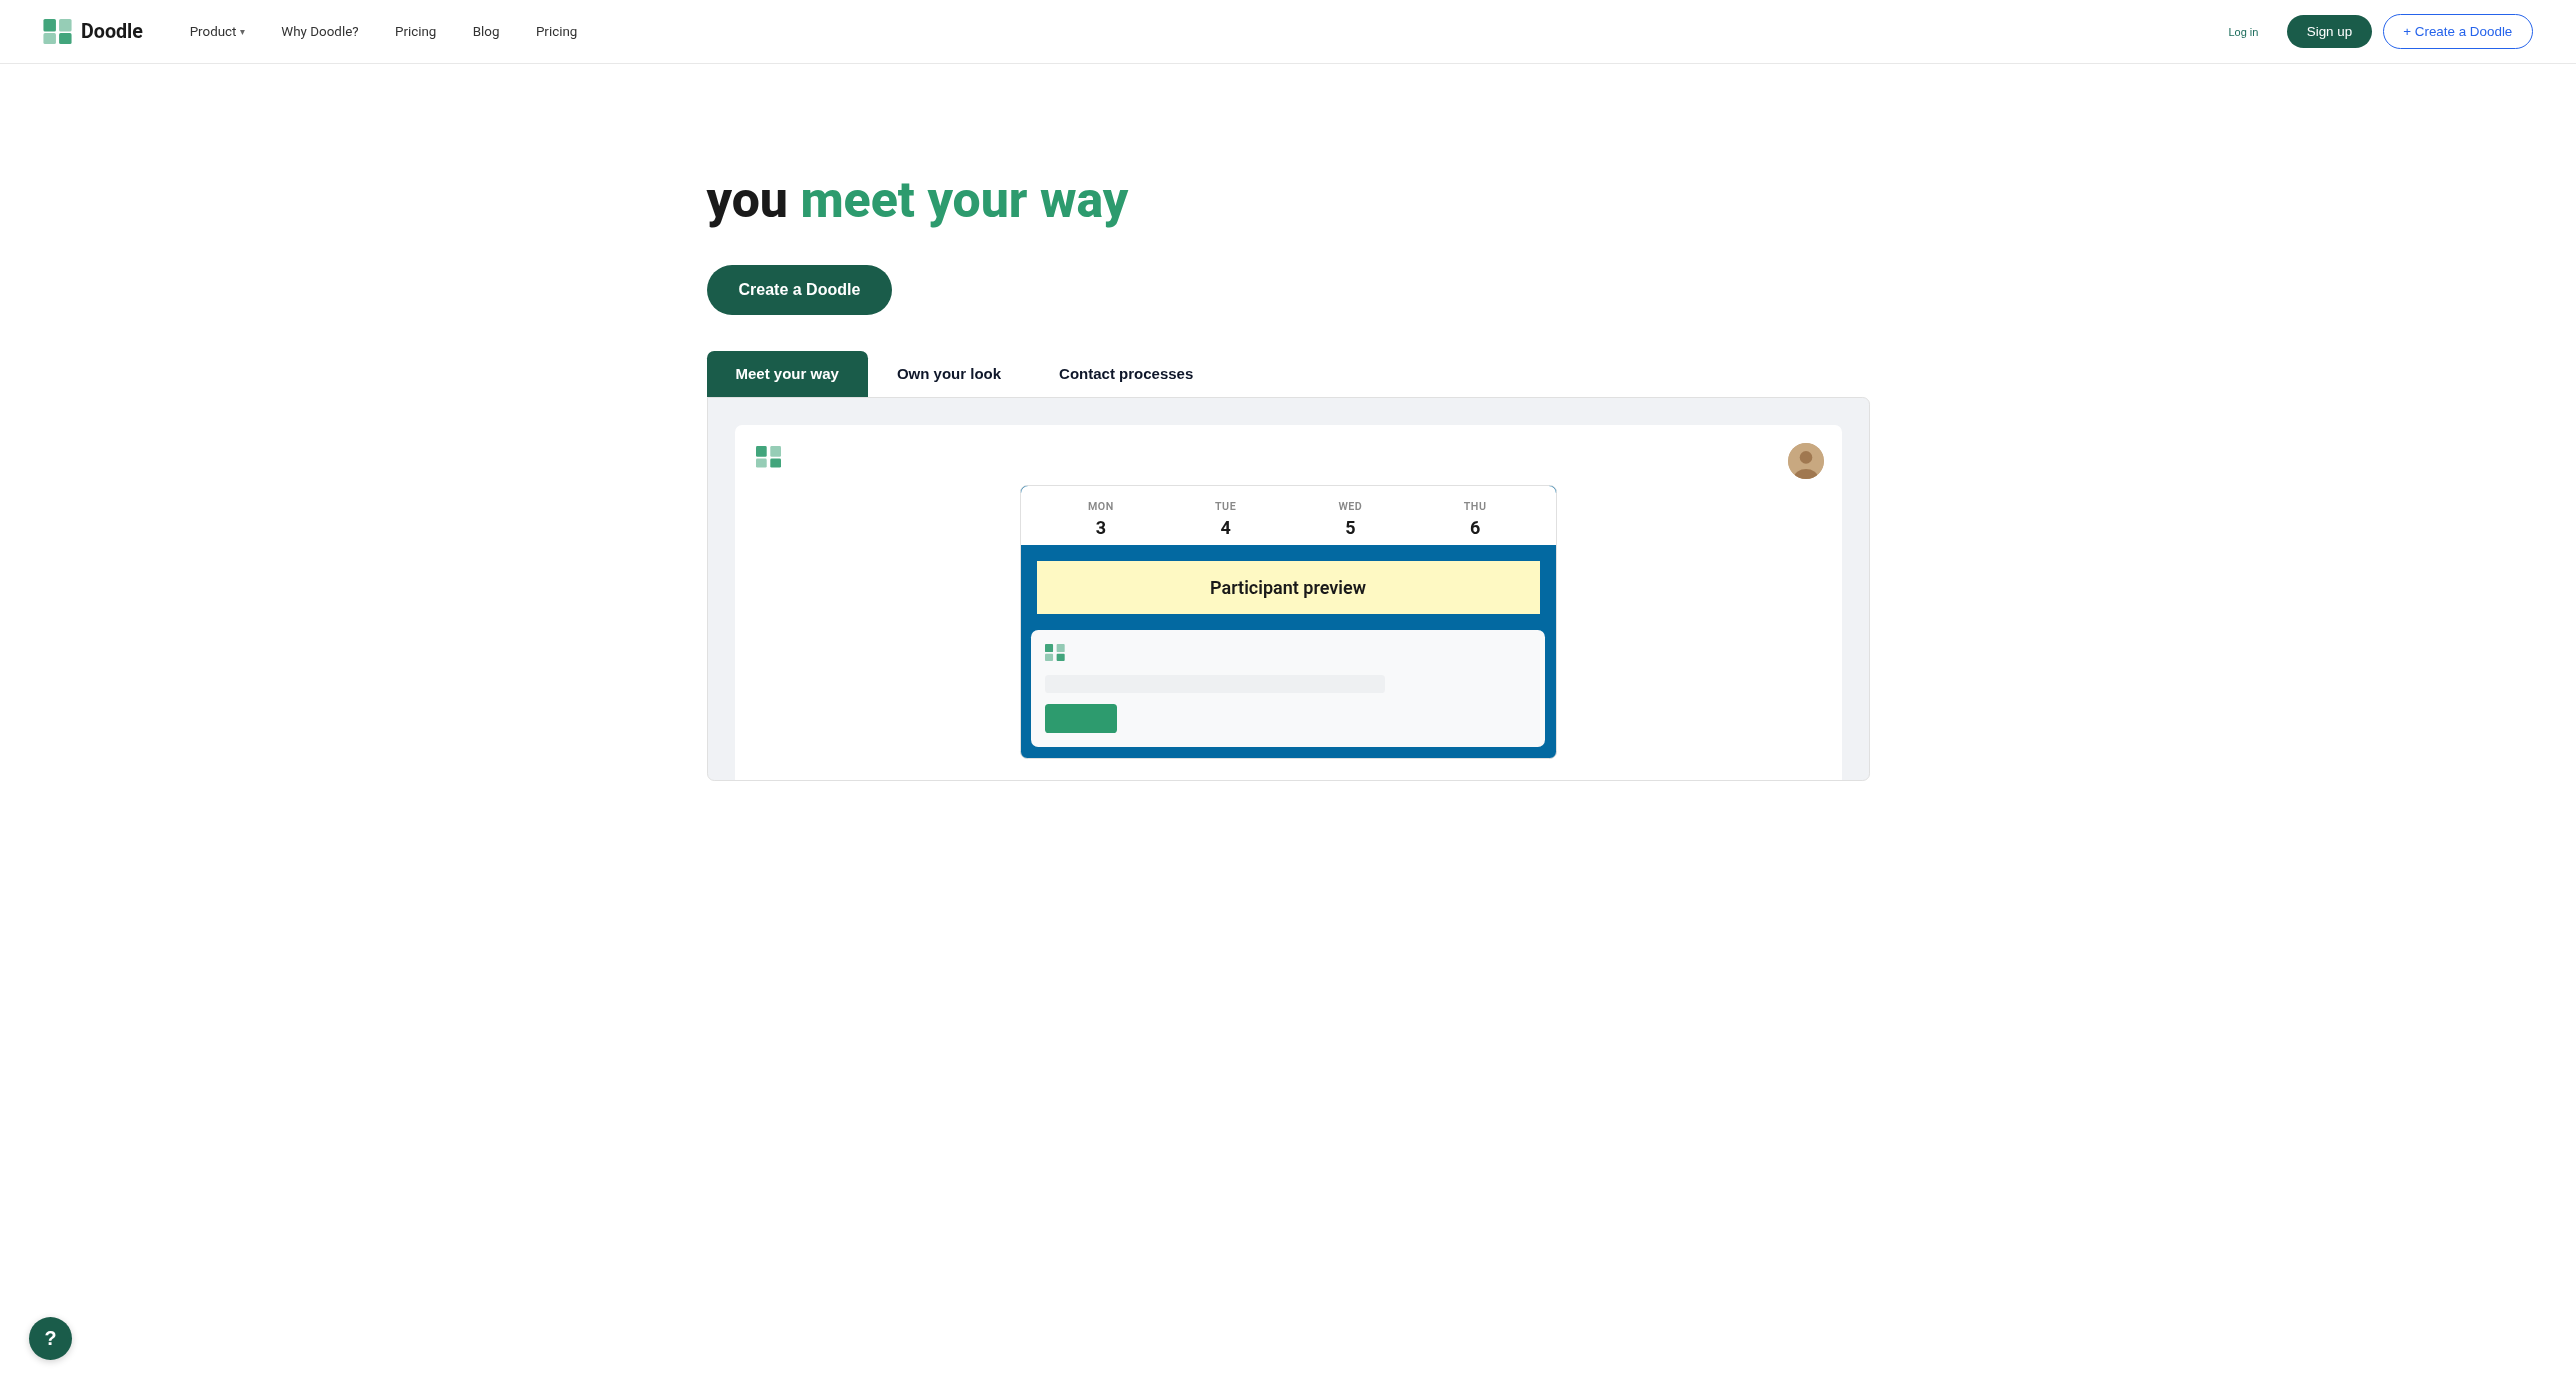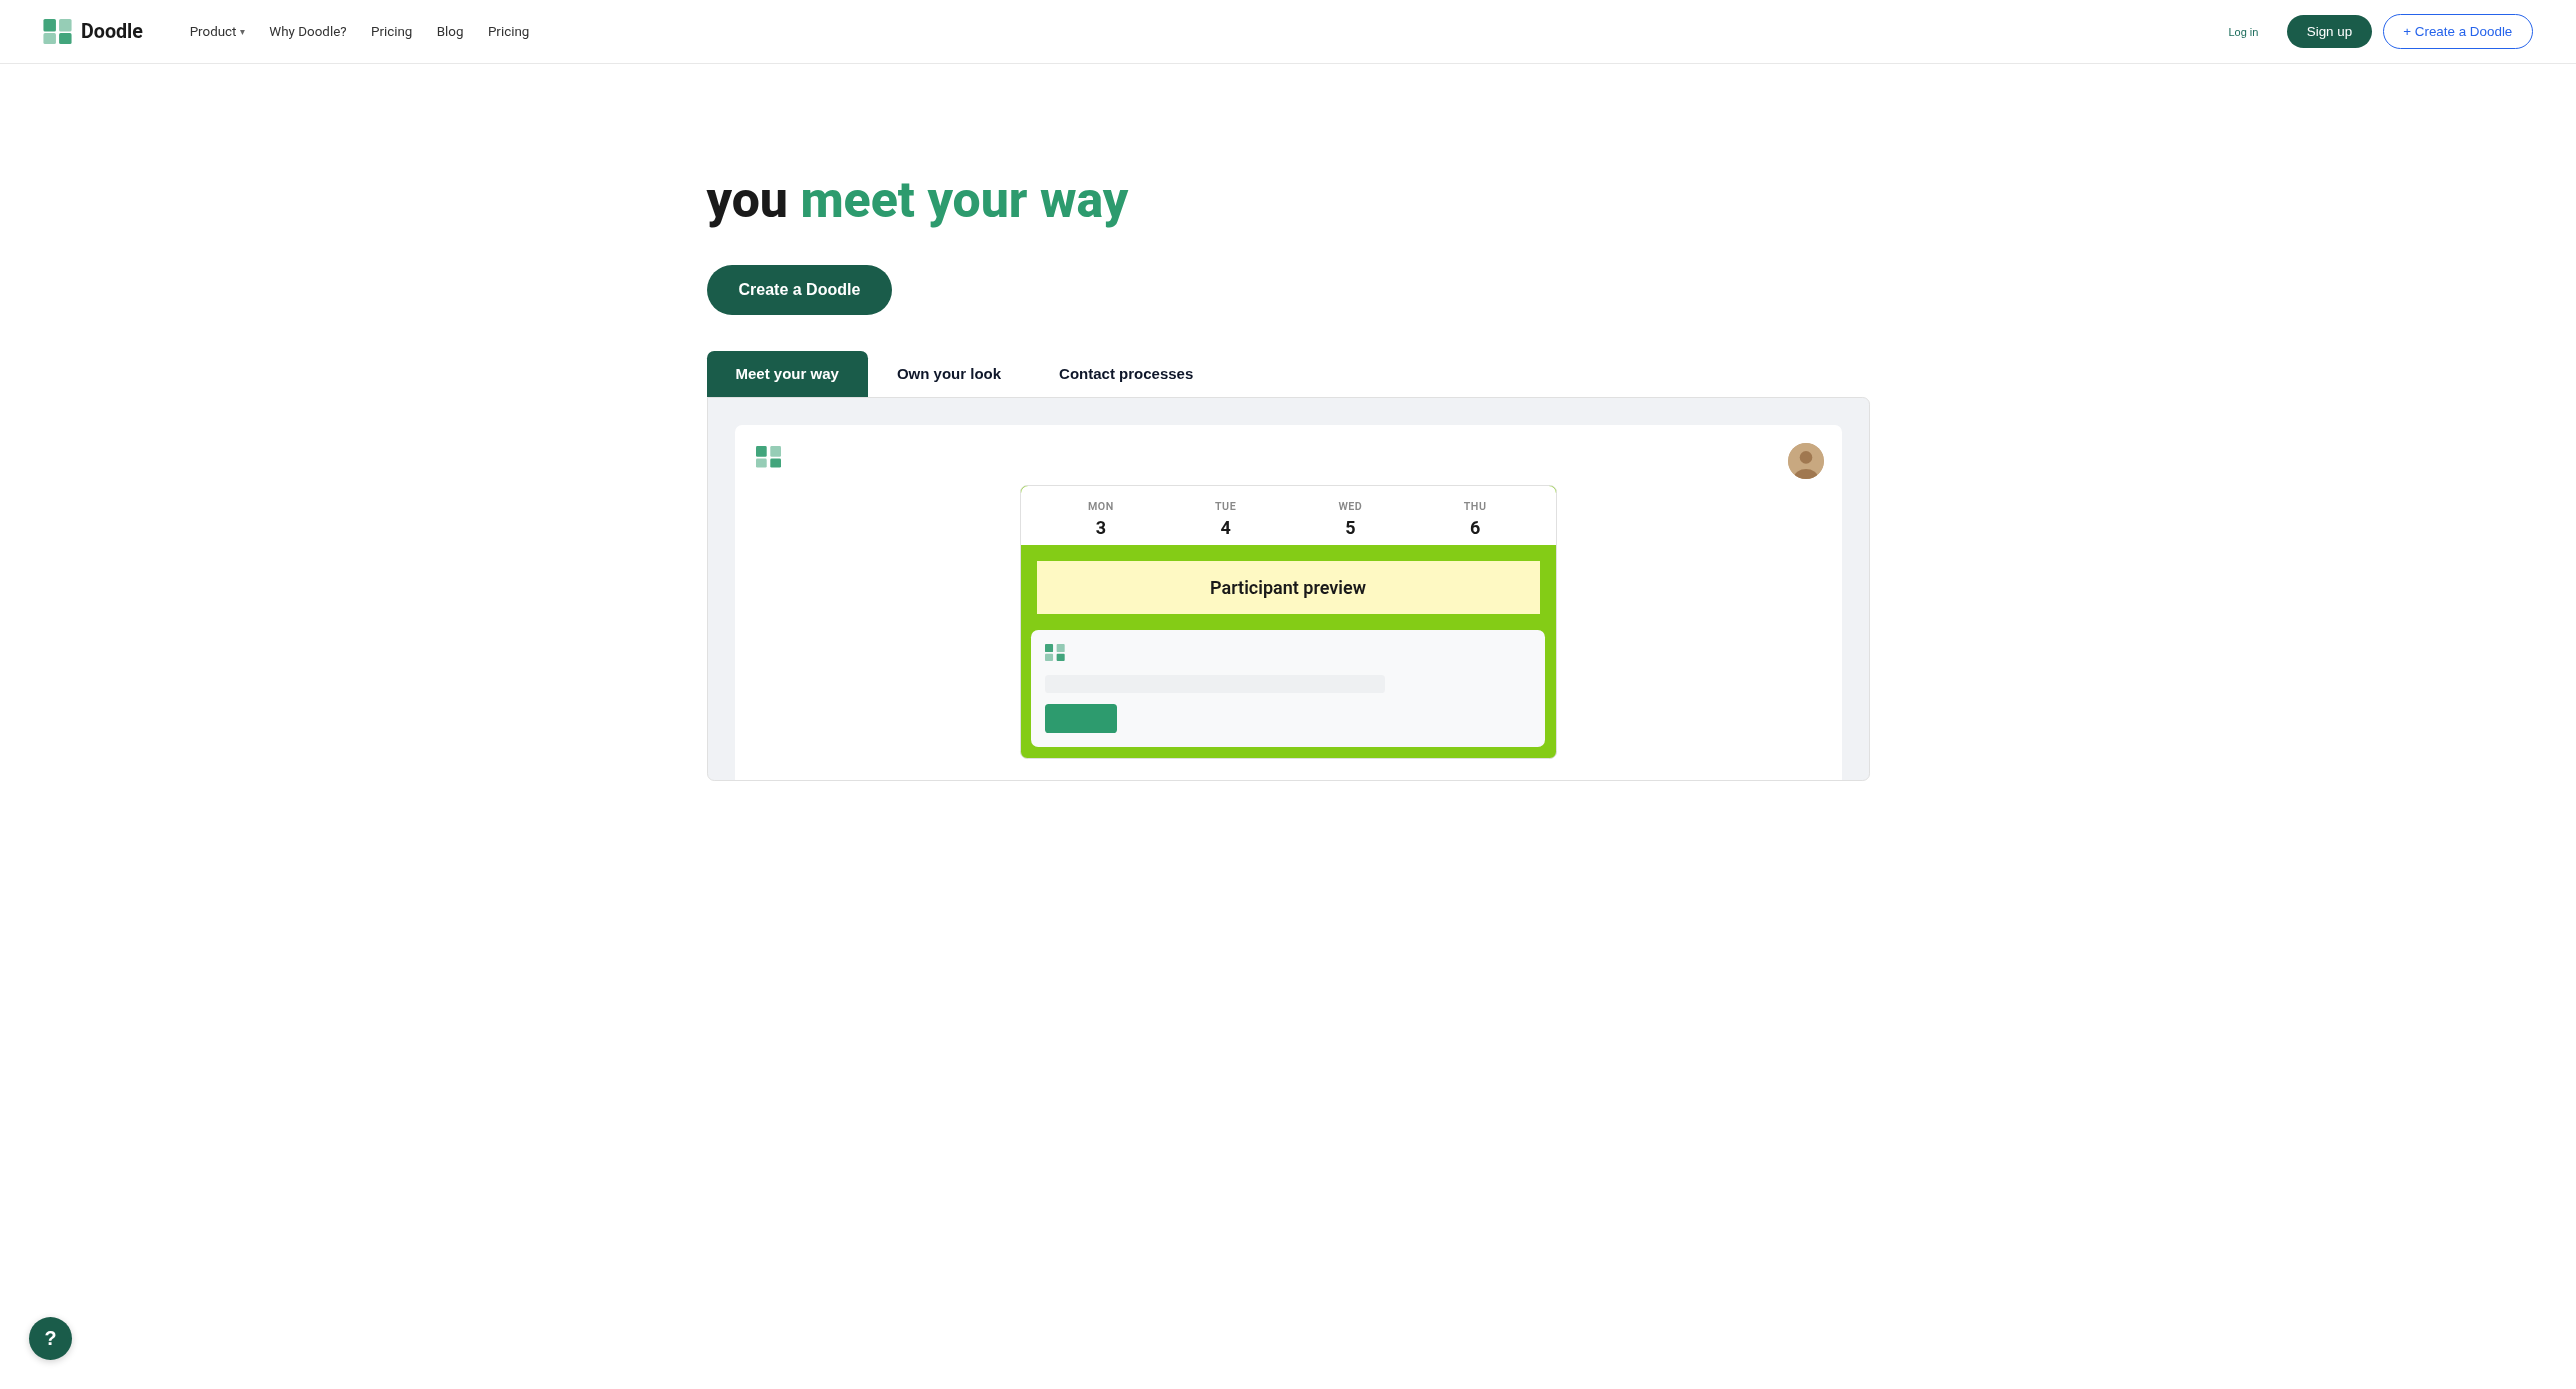--- a/index.html
+++ b/index.html
@@ -43,21 +43,21 @@
 
     .nav-logo-text {
       font-size: 19.7px;
       font-weight: 700;
       color: #1a1a1a;
     }
 
     .nav-links {
       display: flex;
       align-items: center;
-      gap: 3px;
+      gap: 15px;
       flex: 1;
     }
 
     .nav-link {
       padding: 7.2px 10.7px;
       font-size: 13.4px;
       color: #333;
       cursor: pointer;
       border-radius: 5.4px;
       display: flex;
@@ -202,21 +202,21 @@
       height: 36px;
       border-radius: 50%;
       background: #c8a880;
       overflow: hidden;
       display: flex;
       align-items: center;
       justify-content: center;
     }
 
     .demo-calendar-area {
-      background: #84cc16;
+      background: #0369a1;
       border: 0.9px solid #e0e0e0;
       border-radius: 7.2px;
       margin: 0 auto;
       max-width: 537px;
       position: relative;
     }
 
     .demo-calendar-header {
       display: flex;
       justify-content: space-around;

